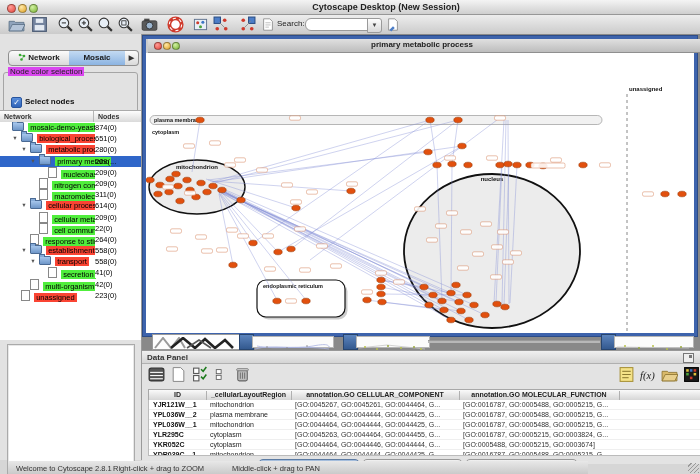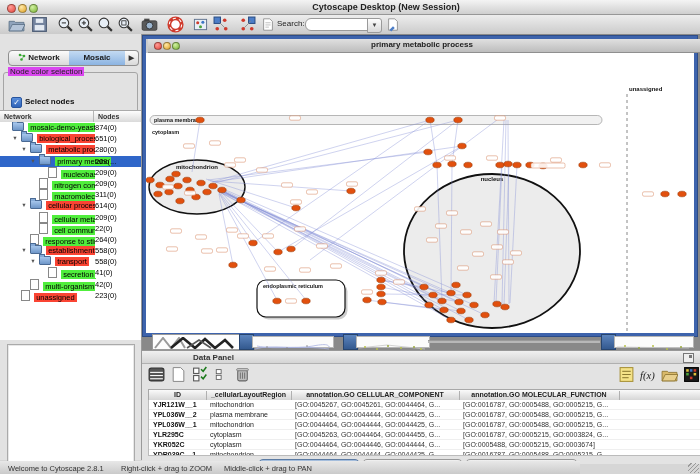--- a/index.html
+++ b/index.html
@@ -72,40 +72,40 @@
   .blue-block{position:absolute;top:300px;width:13px;height:14px;background:linear-gradient(#5c84bd,#33598f);border:1px solid #27456f;}
   #bb1{left:97px;} #bb2{left:201px;} #bb3{left:459px;}
   .lite-strip{position:absolute;top:302px;height:10px;background:#fbfbfb;border:1px solid #b5b5b5;}
   #strip-b{left:110px;width:80px;}
   #strip-c{left:214px;width:72px;}
   #strip-d{left:472px;width:78px;}
   #strip-line{position:absolute;top:306px;left:286px;width:172px;height:2px;background:#b8b8b8;border-top:1px solid #9a9a9a;}
   
   #data-panel{left:142px;top:350px;width:558px;height:113px;background:#e3e3e3;border-top:1px solid #979797;}
   #dp-header{left:0;top:0;width:558px;height:12px;background:linear-gradient(#f0f0f0,#d4d4d4);border-bottom:1px solid #b0b0b0;}
-  #dp-title{left:5px;top:1.5px;font-size:8px;font-weight:bold;color:#333;margin-left:46px;}
+  #dp-title{left:5px;top:1.5px;font-size:8px;font-weight:bold;color:#333;}
   #dp-float{right:6px;top:2px;}
   .dpicon{position:absolute;top:15px;width:17px;height:17px;}
   .dpicon svg{width:100%;height:100%;}
   #dp-table-hdr{left:6px;top:38px;width:674px;height:10px;background:linear-gradient(#fafafa,#d6d6d6);border:1px solid #a8a8a8;border-bottom:1px solid #8f8f8f;font-size:7px;font-weight:bold;color:#222;width:668px;}
   .hdr-cell{position:absolute;top:1px;text-align:center;overflow:hidden;white-space:nowrap;border-right:1px solid #b0b0b0;height:9px;}
   #dp-rows{left:6px;top:49px;width:668px;height:55px;background:#fff;border:1px solid #bbb;border-top:none;overflow:hidden;}
   .drow{position:relative;height:9.1px;line-height:9px;font-size:7px;color:#222;white-space:nowrap;border-bottom:1px solid #efefef;}
   .dcell{position:absolute;top:0;overflow:hidden;white-space:nowrap;padding-left:4px;}
   .dc0{left:0;width:57px;font-weight:bold;color:#111;}
   .dc1{left:57px;width:85px;}
   .dc2{left:142px;width:168px;color:#333;}
   .dc3{left:310px;width:160px;color:#333;}
   #dp-tabs{left:116px;top:103px;height:12px;}
   .attr-tab{position:relative;display:inline-block;height:12px;line-height:12px;padding:0 8px;margin-right:2px;font-size:7.5px;font-weight:bold;color:#1a1a1a;background:linear-gradient(#f0f0f0,#d4d4d4);border:1px solid #9a9a9a;border-radius:5px;font-family:"Liberation Sans",sans-serif;}
   .attr-tab.sel{background:linear-gradient(#a7c0de,#7795bd);border-color:#5c7ba3;}
   
-  #statusbar{left:0;top:461px;width:580px;height:13px;background:linear-gradient(#e8e8e8,#cacaca);}
+  #statusbar{left:8px;top:461px;width:580px;height:13px;background:linear-gradient(#e8e8e8,#cacaca);}
   .status-txt{position:absolute;top:2.5px;font-size:7.5px;color:#333;}
-  #st-welcome{left:8px;} #st-zoom{left:105px;margin-left:16px;} #st-pan{left:196px;margin-left:28px;}
+  #st-welcome{left:8px;} #st-zoom{left:105px;} #st-pan{left:196px;margin-left:28px;}
   #resize-grip{right:1px;top:463px;width:11px;height:10px;background:repeating-linear-gradient(135deg,transparent 0 2px,#9a9a9a 2px 3px);}
 </style>
 </head>
 <body>
 
 <div id="app">
 
   <div id="titlebar" class="abs">
     <span id="light-close" class="light"></span>
     <span id="light-min" class="light"></span>

